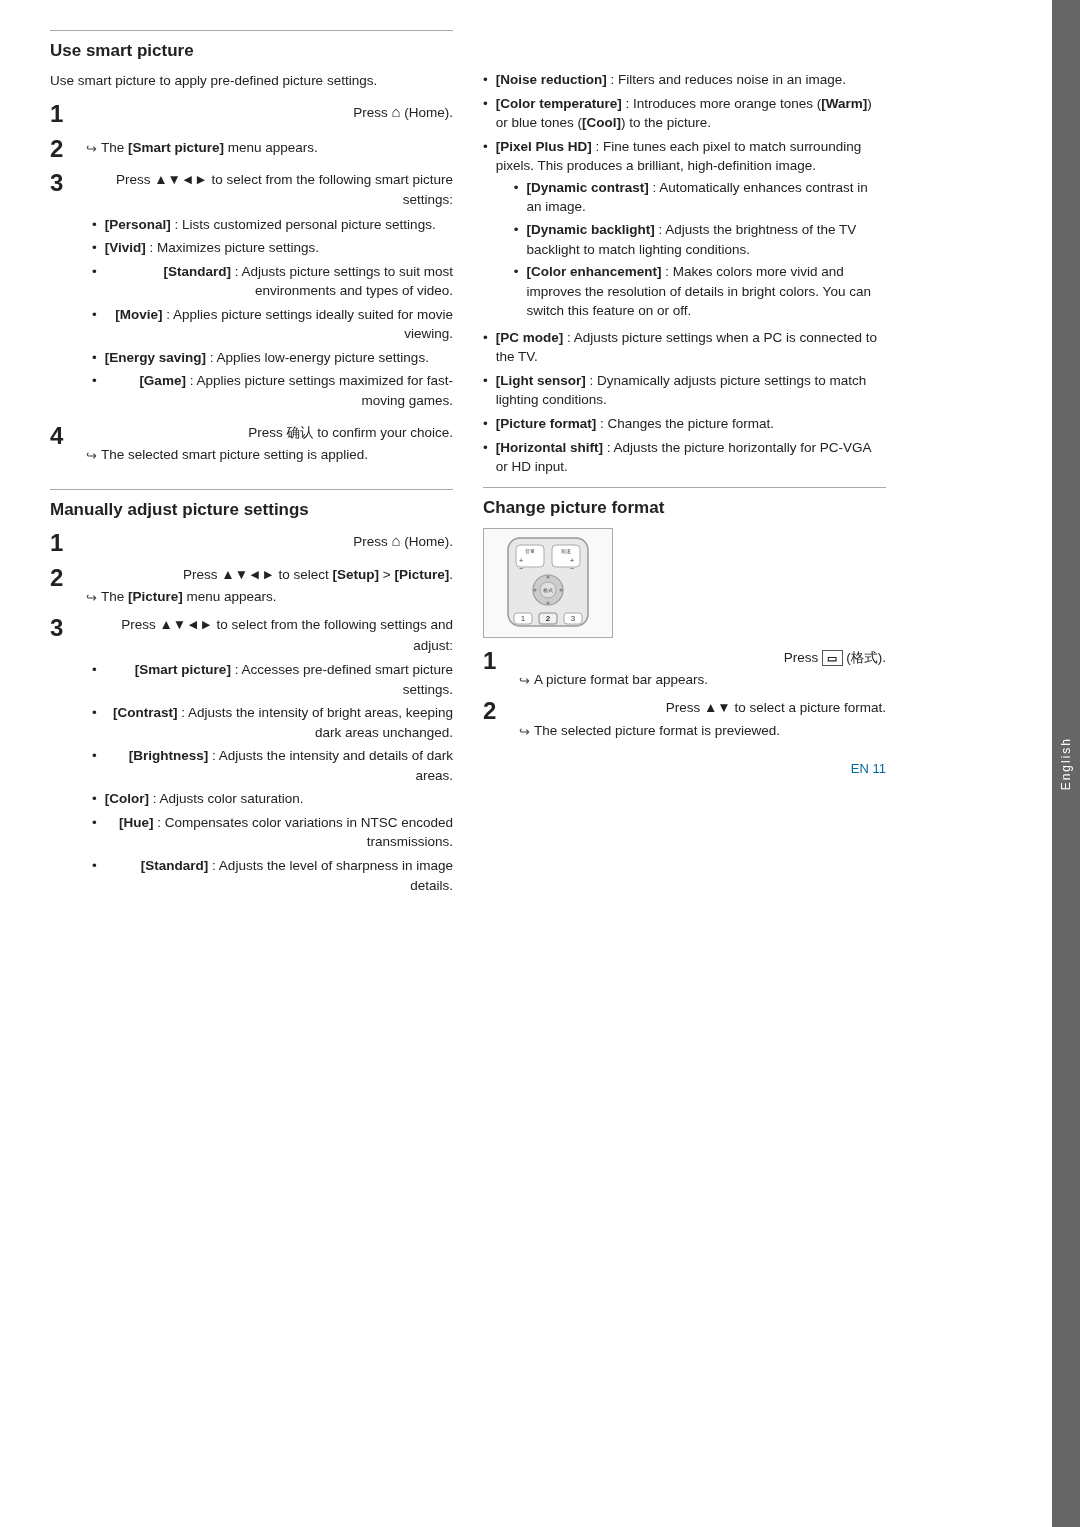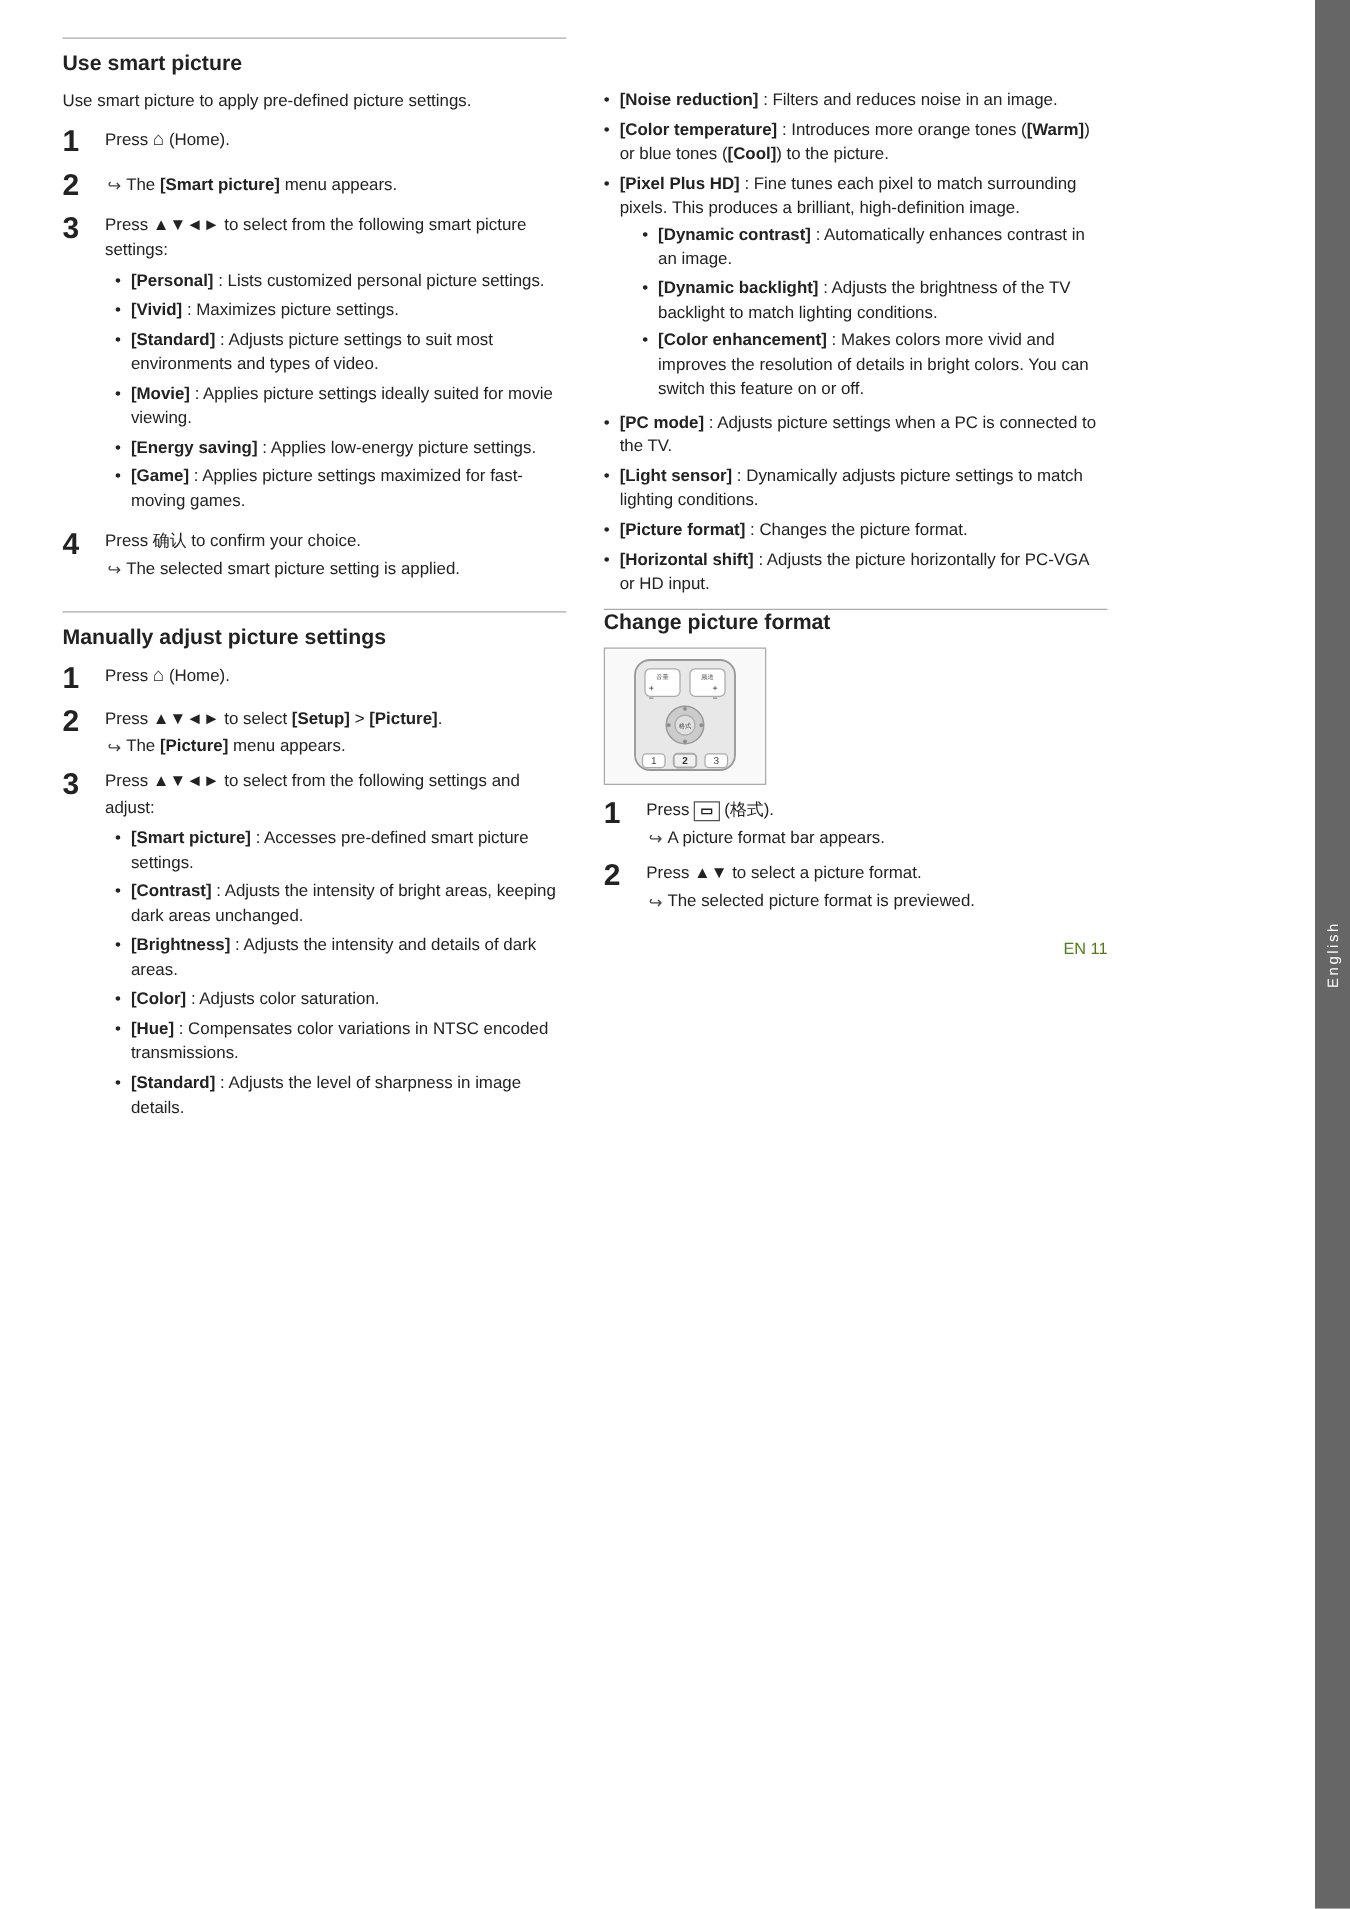--- a/index.html
+++ b/index.html
@@ -83,20 +83,21 @@
       font-size: 24px;
       font-weight: bold;
       min-width: 30px;
       line-height: 1.1;
       margin-right: 4px;
     }
     .step-content {
       flex: 1;
       font-size: 13.5px;
       line-height: 1.5;
+      text-align: right;
     }
     .step-content p {
       margin-bottom: 2px;
     }
     .arrow-line {
       display: flex;
       align-items: flex-start;
       margin-top: 3px;
       margin-left: 2px;
     }
@@ -140,21 +141,21 @@
       line-height: 1.45;
     }
     .sub-bullet-list li::before {
       content: "•";
       margin-right: 8px;
       flex-shrink: 0;
     }
     .bracket { font-weight: bold; }
     .change-pic-section {
       border-top: 1.5px solid #aaa;
-      padding-top: 0;
+      padding-top: 10px;
       margin-top: 10px;
     }
     .remote-img {
       border: 1.5px solid #aaa;
       width: 130px;
       height: 110px;
       display: flex;
       align-items: center;
       justify-content: center;
       margin: 10px 0;
@@ -163,21 +164,21 @@
     .remote-svg {
       width: 120px;
       height: 100px;
     }
     .page-num-area {
       display: flex;
       justify-content: flex-end;
       align-items: center;
       margin-top: 20px;
       font-size: 13px;
-      color: #4d7c0f;
+      color: #0369a1;
     }
   </style>
 </head>
 <body>
 
 <div class="page">
   <div class="main-content">
     <div class="two-col">
 
       <div class="left-col">

